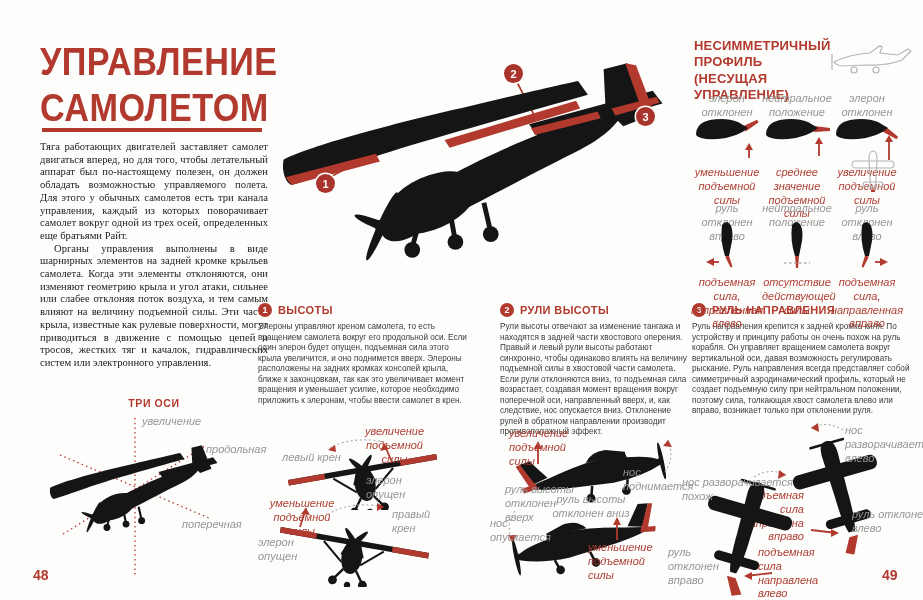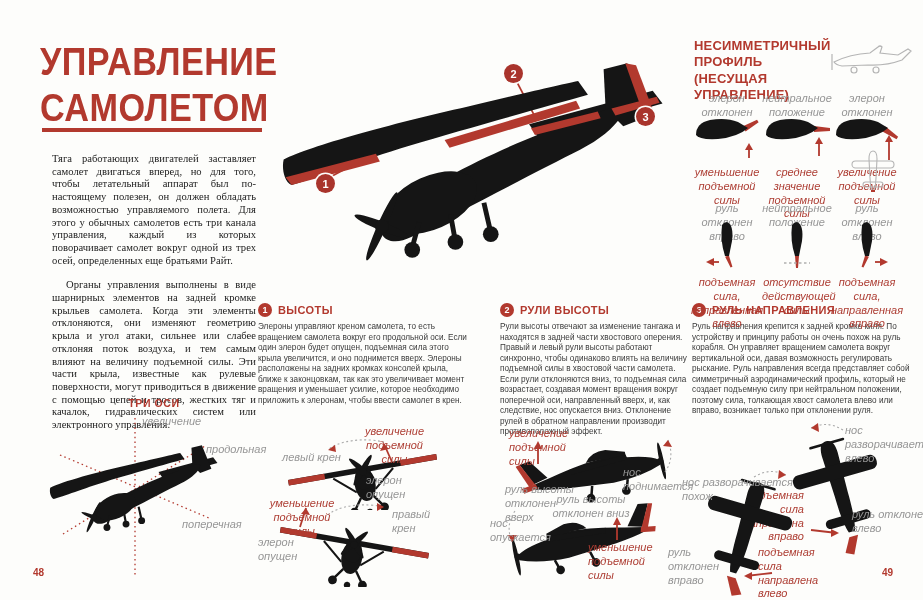--- a/index.html
+++ b/index.html
@@ -5,25 +5,25 @@
   html,body{margin:0;padding:0;background:#e8e8e8;}
   #canvas{position:relative;width:923px;height:600px;background:#fdfdfb;overflow:hidden;
           font-family:"Liberation Sans",sans-serif;margin:0 auto;}
   .abs{position:absolute;}
   
   .title{left:40px;top:40px;width:240px;font-size:38px;font-weight:700;color:#b2392e;
          line-height:1.2;letter-spacing:.5px;transform:scaleX(.9);transform-origin:left top;}
   .rule{left:42px;top:128px;width:220px;height:4px;background:#b2392e;}
   .intro{left:40px;top:141px;width:228px;font-family:"Liberation Serif",serif;font-size:10.6px;
          line-height:1.2;color:#222;text-align:justify;}
-  .intro p{margin:12px;}
+  .intro p{margin:0;}
   .intro p+p{text-indent:14px;}
   .axes-head{left:40px;top:397px;width:228px;text-align:center;color:#b2392e;
              font-weight:700;font-size:10.5px;letter-spacing:.6px;}
-  .pagenum{color:#b2392e;font-weight:700;font-size:10px;}
+  .pagenum{color:#b2392e;font-weight:700;font-size:14px;}
   
   .sec-head{display:flex;align-items:center;gap:6px;margin-bottom:5px;}
   .numchip{width:14px;height:14px;border-radius:50%;background:#b2392e;color:#fff;
            font-size:9px;font-weight:700;display:flex;align-items:center;justify-content:center;flex:0 0 14px;}
   .sec-title{color:#b2392e;font-weight:700;font-size:11px;letter-spacing:.4px;}
   .sec-body{font-size:8.2px;line-height:1.28;color:#3a3a3a;}
   
   .lbl{position:absolute;font-size:11px;line-height:1.25;font-style:italic;}
   .lg{color:#969696;}
   .lr{color:#ad3d33;}

